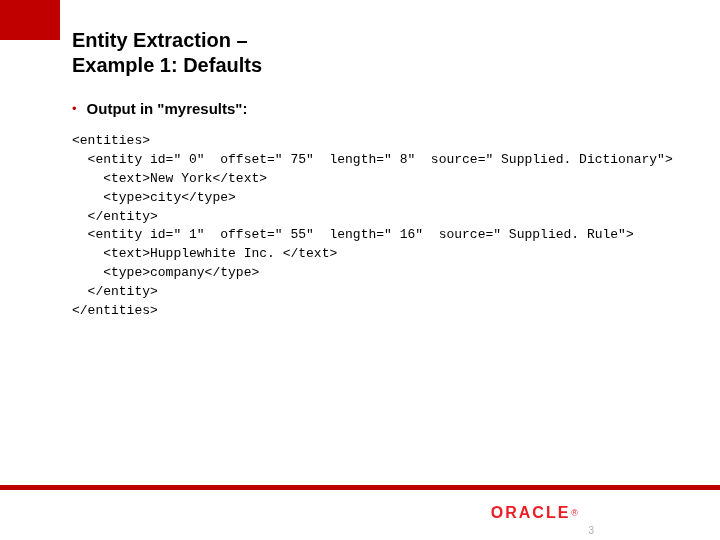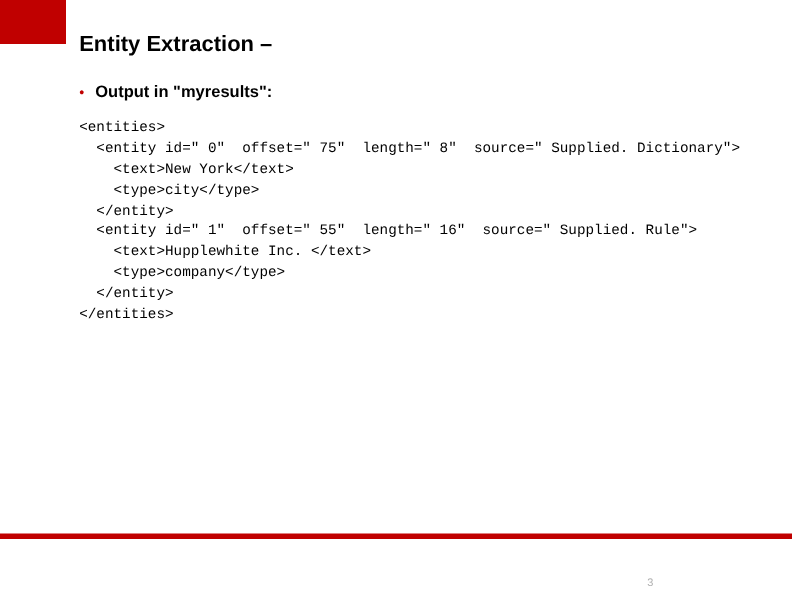--- a/index.html
+++ b/index.html
@@ -105,20 +105,21 @@
 </style>
 </head>
 <body>
 
 <div class="slide">
   <div class="red-square"></div>
 
   <div class="content">
     <div class="title">
       <div>Entity Extraction –</div>
+      <div>Example 1: Defaults</div>
     </div>
 
 
     <div class="bullet-row">
       <span class="bullet-dot">•</span>
       <span class="bullet-text">Output in "myresults":</span>
     </div>
 
     <div class="output-block"><span>&lt;entities&gt;</span>
 <span>  &lt;entity id=" 0"  offset=" 75"  length=" 8"  source=" Supplied. Dictionary"&gt;</span>
@@ -127,15 +128,19 @@
 <span>  &lt;/entity&gt;</span>
 <span>  &lt;entity id=" 1"  offset=" 55"  length=" 16"  source=" Supplied. Rule"&gt;</span>
 <span>    &lt;text&gt;Hupplewhite Inc. &lt;/text&gt;</span>
 <span>    &lt;type&gt;company&lt;/type&gt;</span>
 <span>  &lt;/entity&gt;</span>
 <span>&lt;/entities&gt;</span></div>
   </div>
 
   <div class="footer-bar"></div>
 
+  <div class="logo">
+    <span class="logo-text">ORACLE</span>
+      <span class="logo-reg">®</span>
+  </div>
 
   <div class="page-num">3</div>
 </div>
 
 </body></html>

